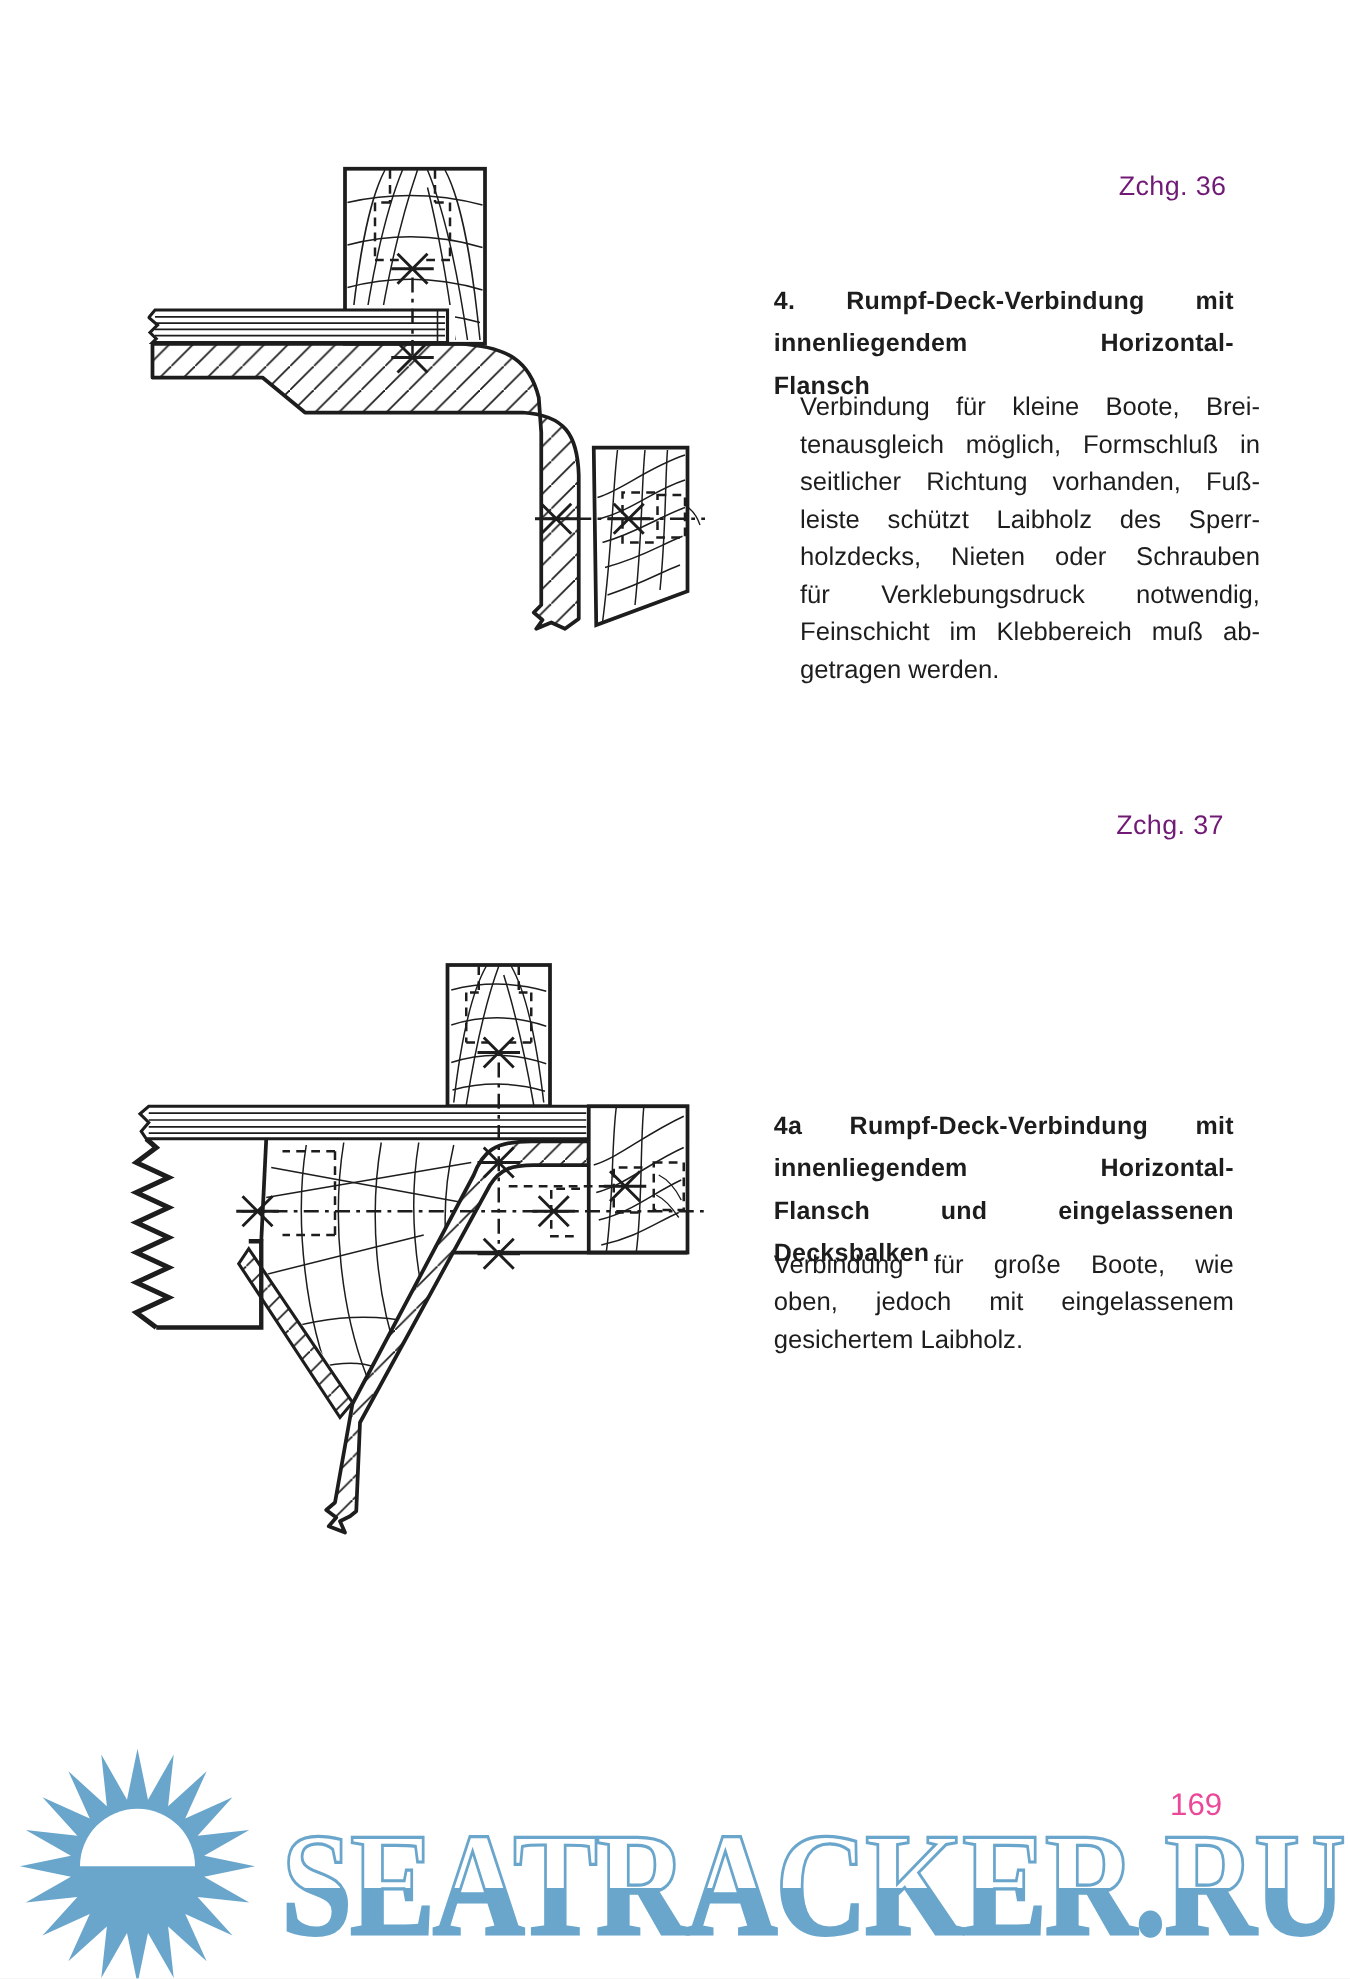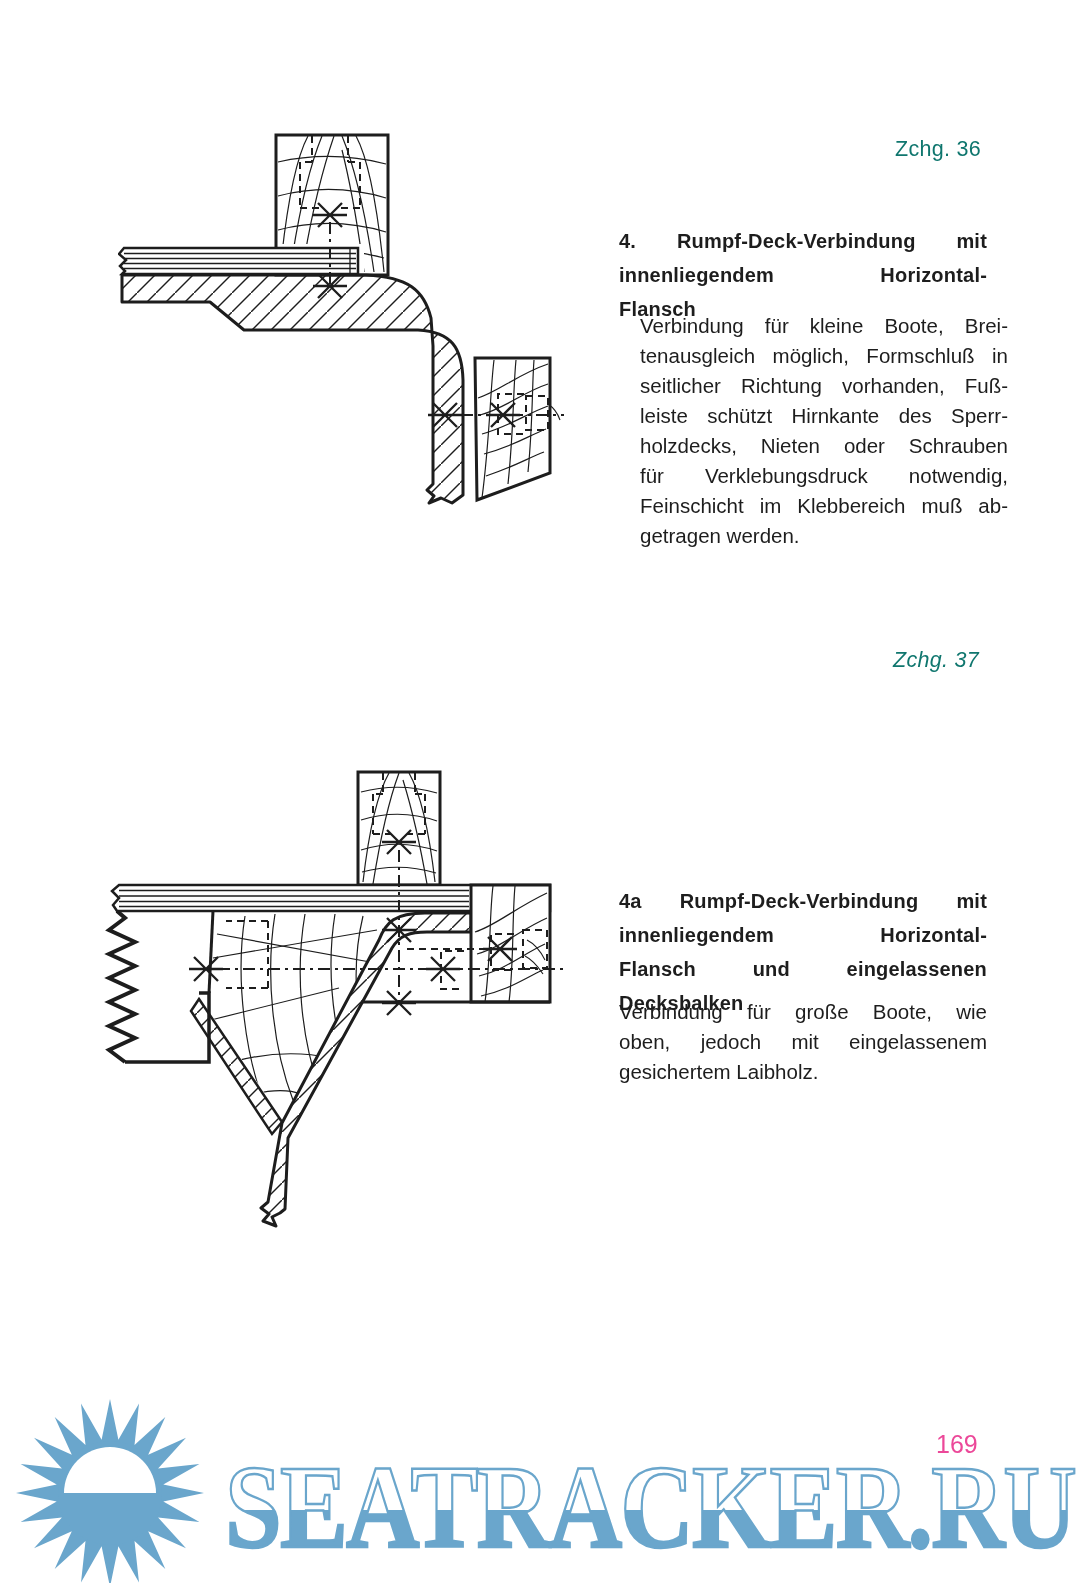--- a/index.html
+++ b/index.html
@@ -1,45 +1,45 @@
 <!DOCTYPE html>
 <html><head>
 <meta charset="utf-8">
 <style>
   html,body{margin:0;padding:0;background:#e9e9e9;}
   #page{position:relative;width:1080px;height:1583px;background:#ffffff;overflow:hidden;
         font-family:"Liberation Sans",sans-serif;color:#1d1d1d;}
   .abs{position:absolute;}
-  .fig-label{position:absolute;font-size:21.5px;letter-spacing:.3px;color:#0f766e;}
+  .fig-label{position:absolute;font-size:21.5px;letter-spacing:.3px;color:#701a75;}
   .col{position:absolute;left:619px;width:368px;}
   .heading{font-weight:bold;font-size:20px;line-height:34px;letter-spacing:.2px;}
   .bodytxt{font-size:20.5px;line-height:30px;}
   .tl{text-align:justify;text-align-last:justify;}
   .tl-last{text-align-last:left;}
   .pagenum{position:absolute;left:936px;top:1430px;width:60px;font-size:25px;color:#ec4899;}
   svg{display:block;}
 </style>
 </head>
 <body>
 
 <div id="page">
 
   <div class="fig-label" style="left:895px;top:137px;">Zchg. 36</div>
-  <div class="fig-label" style="left:893px;top:648px;font-style:italic;">Zchg. 37</div>
+  <div class="fig-label" style="left:893px;top:648px;">Zchg. 37</div>
 
   <div class="col heading" style="top:224px;">
       <div class="tl">4. Rumpf-Deck-Verbindung mit</div>
       <div class="tl">innenliegendem Horizontal-</div>
       <div class="tl tl-last">Flansch</div>
     </div>
   <div class="col bodytxt" style="top:311px;margin-left:21px;">
       <div class="tl">Verbindung für kleine Boote, Brei-</div>
       <div class="tl">tenausgleich möglich, Formschluß in</div>
       <div class="tl">seitlicher Richtung vorhanden, Fuß-</div>
-      <div class="tl">leiste schützt Hirnkante des Sperr-</div>
+      <div class="tl">leiste schützt Laibholz des Sperr-</div>
       <div class="tl">holzdecks, Nieten oder Schrauben</div>
       <div class="tl">für Verklebungsdruck notwendig,</div>
       <div class="tl">Feinschicht im Klebbereich muß ab-</div>
       <div class="tl tl-last">getragen werden.</div>
     </div>
 
   <div class="col heading" style="top:884px;">
       <div class="tl">4a Rumpf-Deck-Verbindung mit</div>
       <div class="tl">innenliegendem Horizontal-</div>
       <div class="tl">Flansch und eingelassenen</div>

